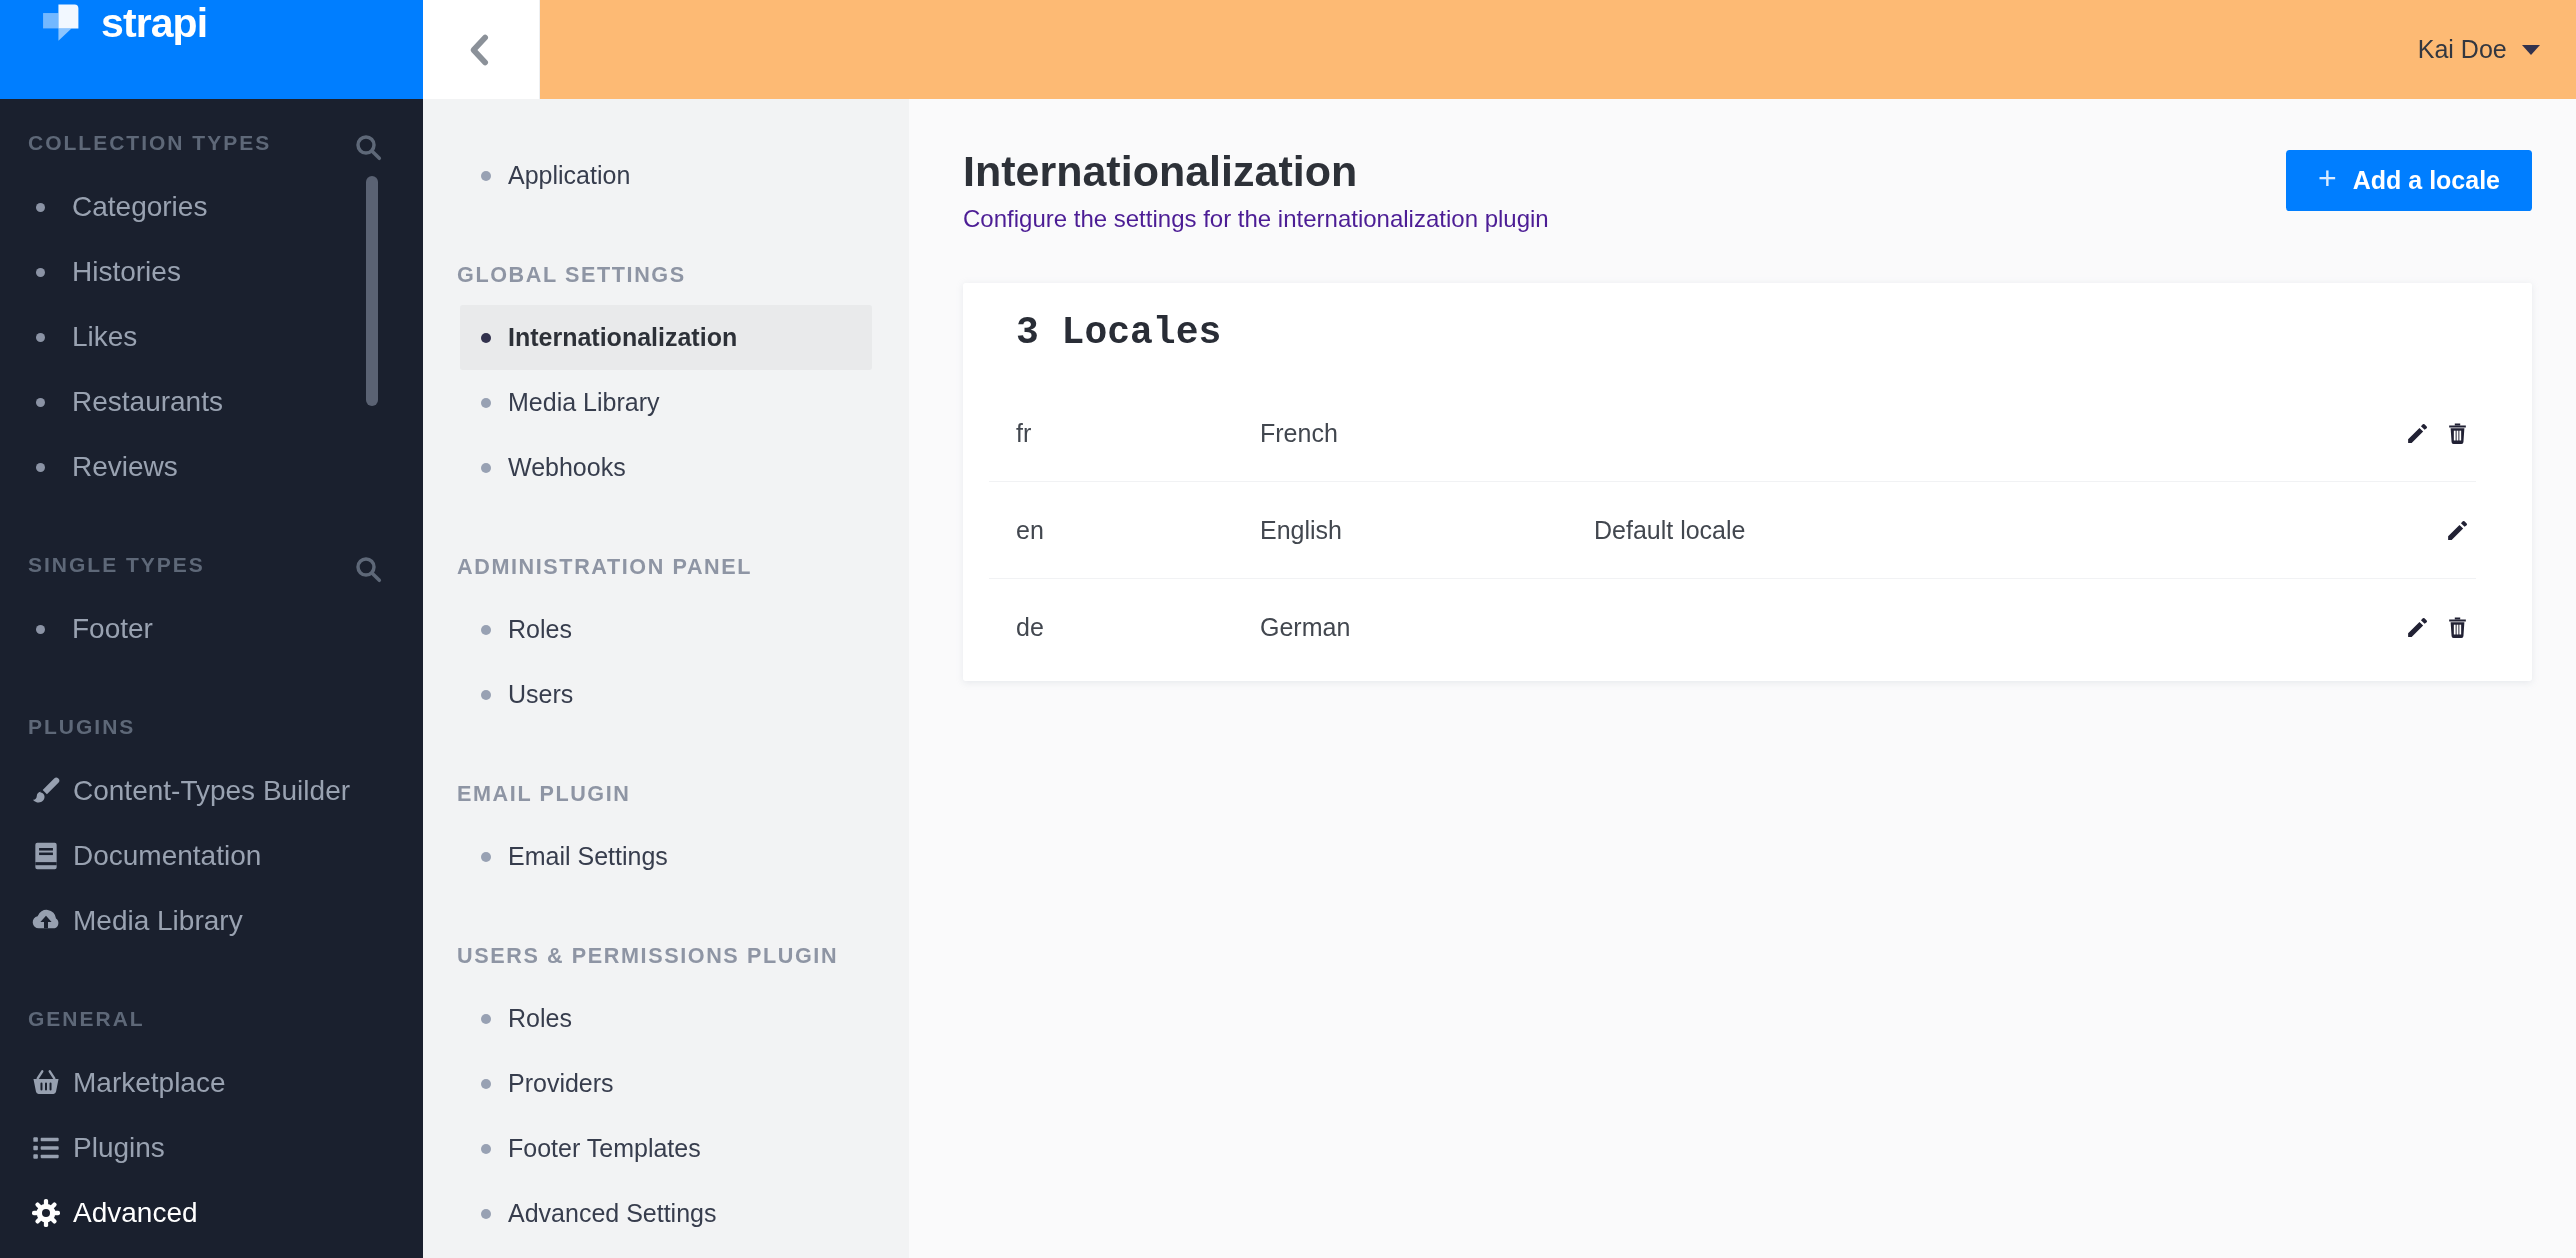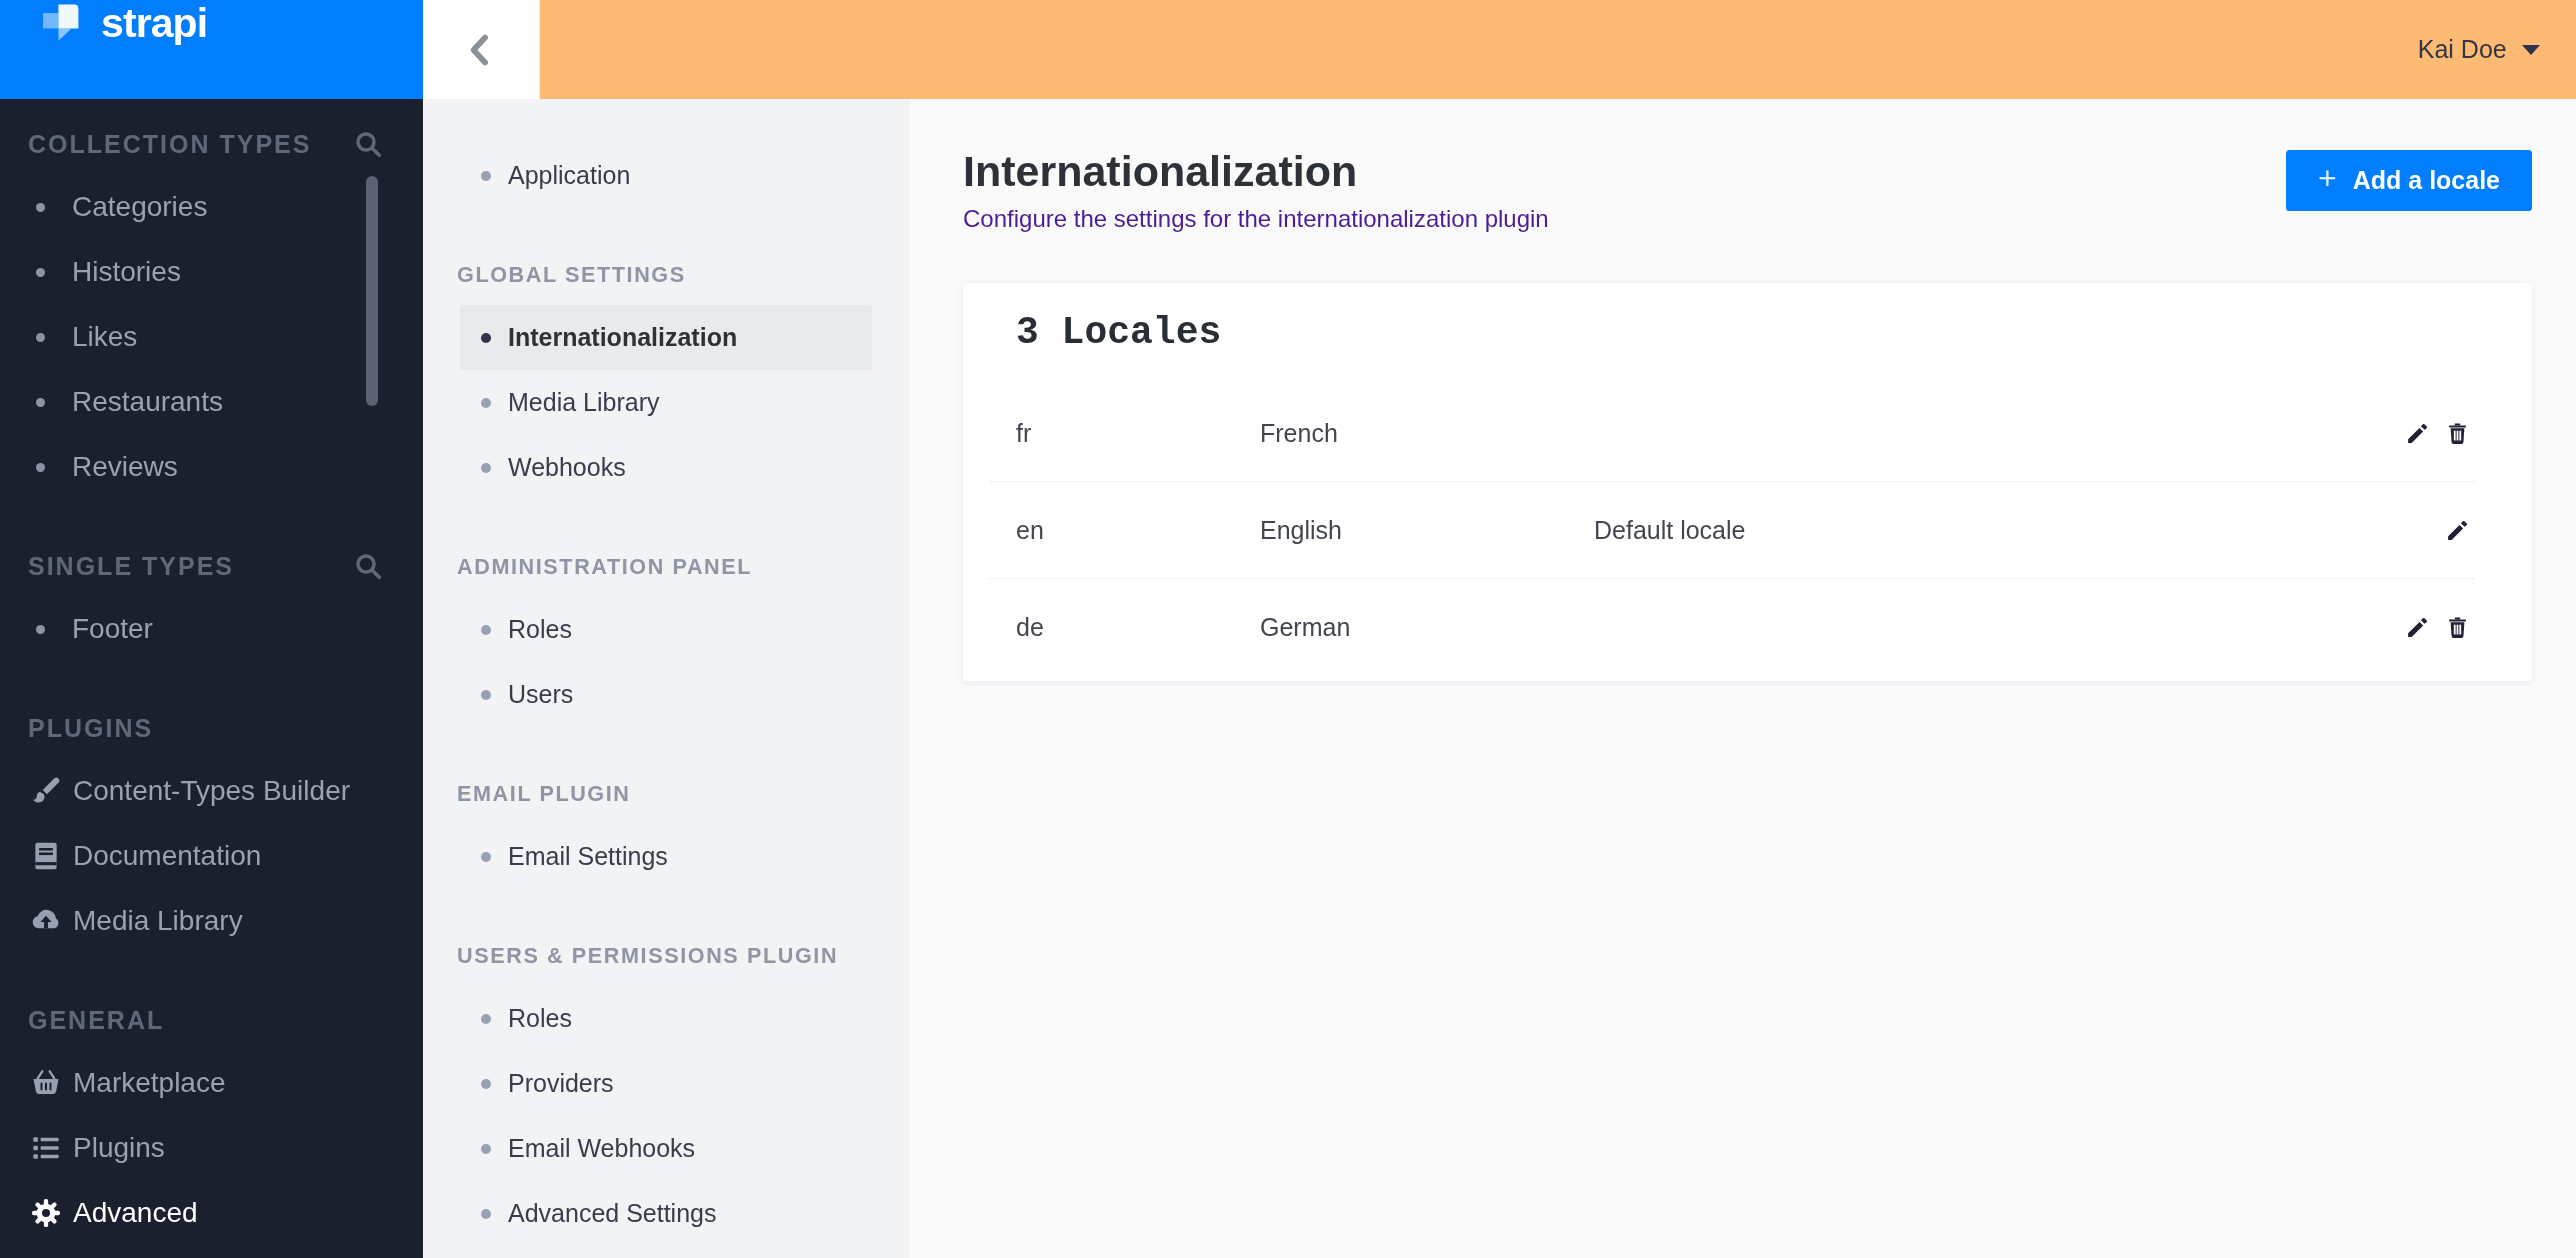--- a/index.html
+++ b/index.html
@@ -19,23 +19,23 @@
   .brand {
     height:99px; background:#007eff;
     display:flex; padding-left:40px; gap:18px;
   }
   .brand-name {
     color:#fff; font-size:41px; font-weight:700; letter-spacing:-0.9px;
   }
   .sidenav nav { padding-top:31.5px; }
   .side-section + .side-section { margin-top:53px; }
   .side-head {
-    height:27px; display:flex; align-items:center;
+    height:27px; display:flex; align-items:flex-start;
     padding:0 39px 0 28px;
-    color:#5e6878; font-size:25px; font-weight:700; letter-spacing:2px;
+    color:#5e6878; font-size:21px; font-weight:700; letter-spacing:2px;
   }
   .side-head .spacer { flex:1; }
   .side-head svg { width:32px; height:32px; color:#5e6878; cursor:pointer; }
   .side-items { list-style:none; margin:17px 0 0; padding:0; }
   .side-item {
     height:65px; display:flex; align-items:center;
     padding-left:28px; color:#99a2b1; font-size:28px; cursor:pointer;
   }
   .side-item .dot {
     width:9px; height:9px; border-radius:50%;
@@ -394,21 +394,21 @@
             <li class="sn-item">
                 <span class="dot"></span>
                 <span>Roles</span>
               </li>
             <li class="sn-item">
                 <span class="dot"></span>
                 <span>Providers</span>
               </li>
             <li class="sn-item">
                 <span class="dot"></span>
-                <span>Email Webhooks</span>
+                <span>Footer Templates</span>
               </li>
             <li class="sn-item">
                 <span class="dot"></span>
                 <span>Advanced Settings</span>
               </li>
           </ul>
         </div>
       </nav>
 
       <main class="main">

